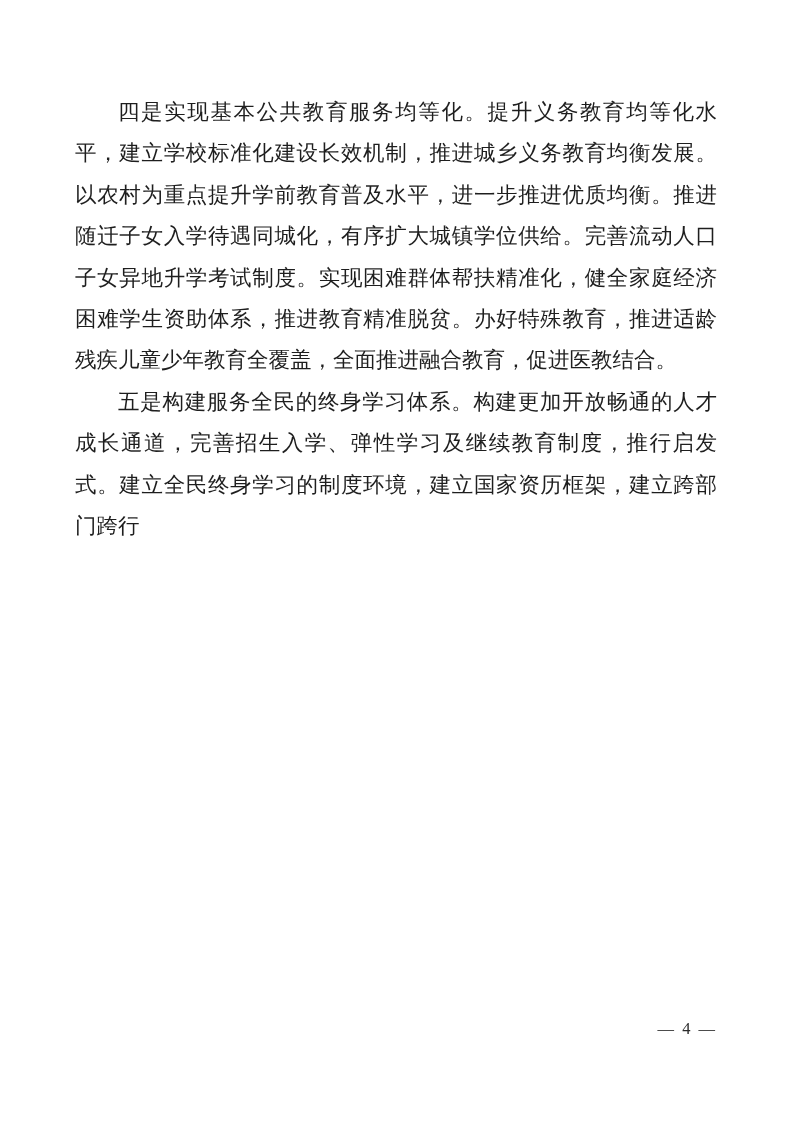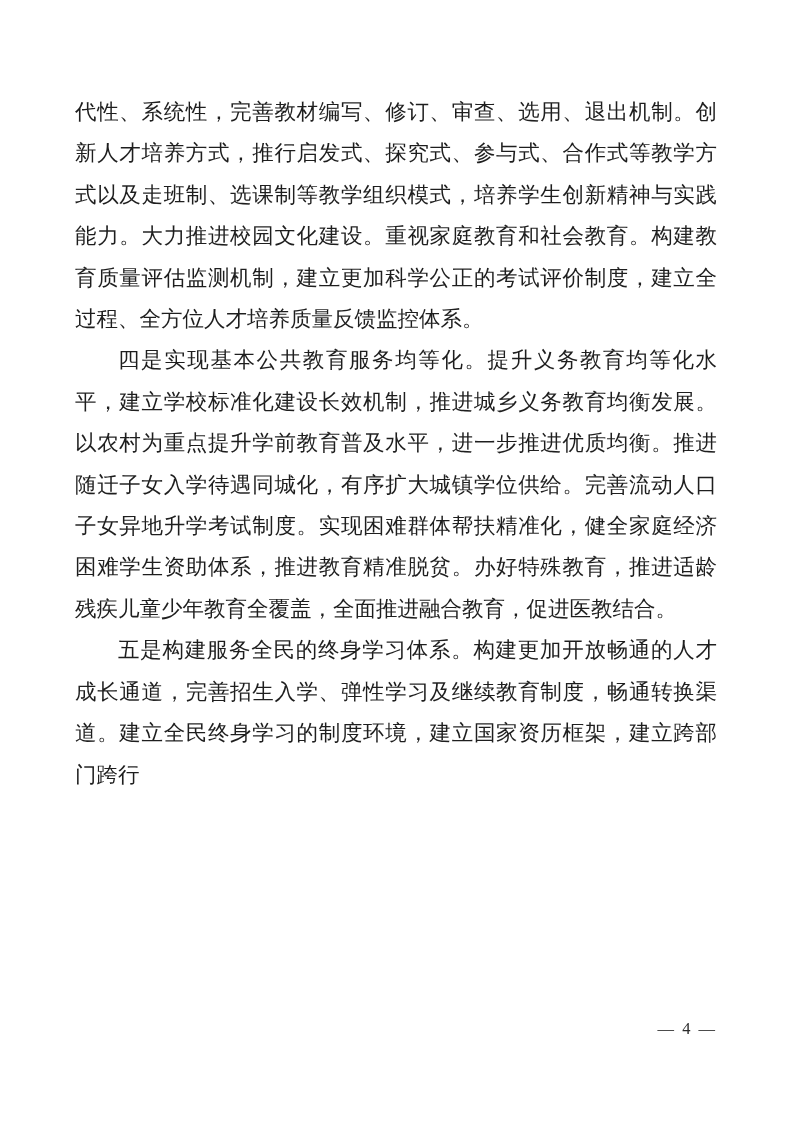--- a/index.html
+++ b/index.html
@@ -49,20 +49,19 @@
     letter-spacing: 2px;
     text-align: right;
   }
 </style>
 </head>
 <body>
 
 <div class="page">
 
   <div class="doc-body">
-    <p>代性、系统性，完善教材编写、修订、审查、选用、退出机制。创新人才培养方式，推行启发式、探究式、参与式、合作式等教学方式以及走班制、选课制等教学组织模式，培养学生创新精神与实践能力。大力推进校园文化建设。重视家庭教育和社会教育。构建教育质量评估监测机制，建立更加科学公正的考试评价制度，建立全过程、全方位人才培养质量反馈监控体系。</p>
     <p class="indent">四是实现基本公共教育服务均等化。提升义务教育均等化水平，建立学校标准化建设长效机制，推进城乡义务教育均衡发展。以农村为重点提升学前教育普及水平，进一步推进优质均衡。推进随迁子女入学待遇同城化，有序扩大城镇学位供给。完善流动人口子女异地升学考试制度。实现困难群体帮扶精准化，健全家庭经济困难学生资助体系，推进教育精准脱贫。办好特殊教育，推进适龄残疾儿童少年教育全覆盖，全面推进融合教育，促进医教结合。</p>
-    <p class="indent">五是构建服务全民的终身学习体系。构建更加开放畅通的人才成长通道，完善招生入学、弹性学习及继续教育制度，畅通转换渠道。建立全民终身学习的制度环境，建立国家资历框架，建立跨部门跨行</p>
+    <p class="indent">五是构建服务全民的终身学习体系。构建更加开放畅通的人才成长通道，完善招生入学、弹性学习及继续教育制度，推行启发式。建立全民终身学习的制度环境，建立国家资历框架，建立跨部门跨行</p>
   </div>
 
   <div class="page-footer">— 4 —</div>
 
 </div>
 
 </body></html>

